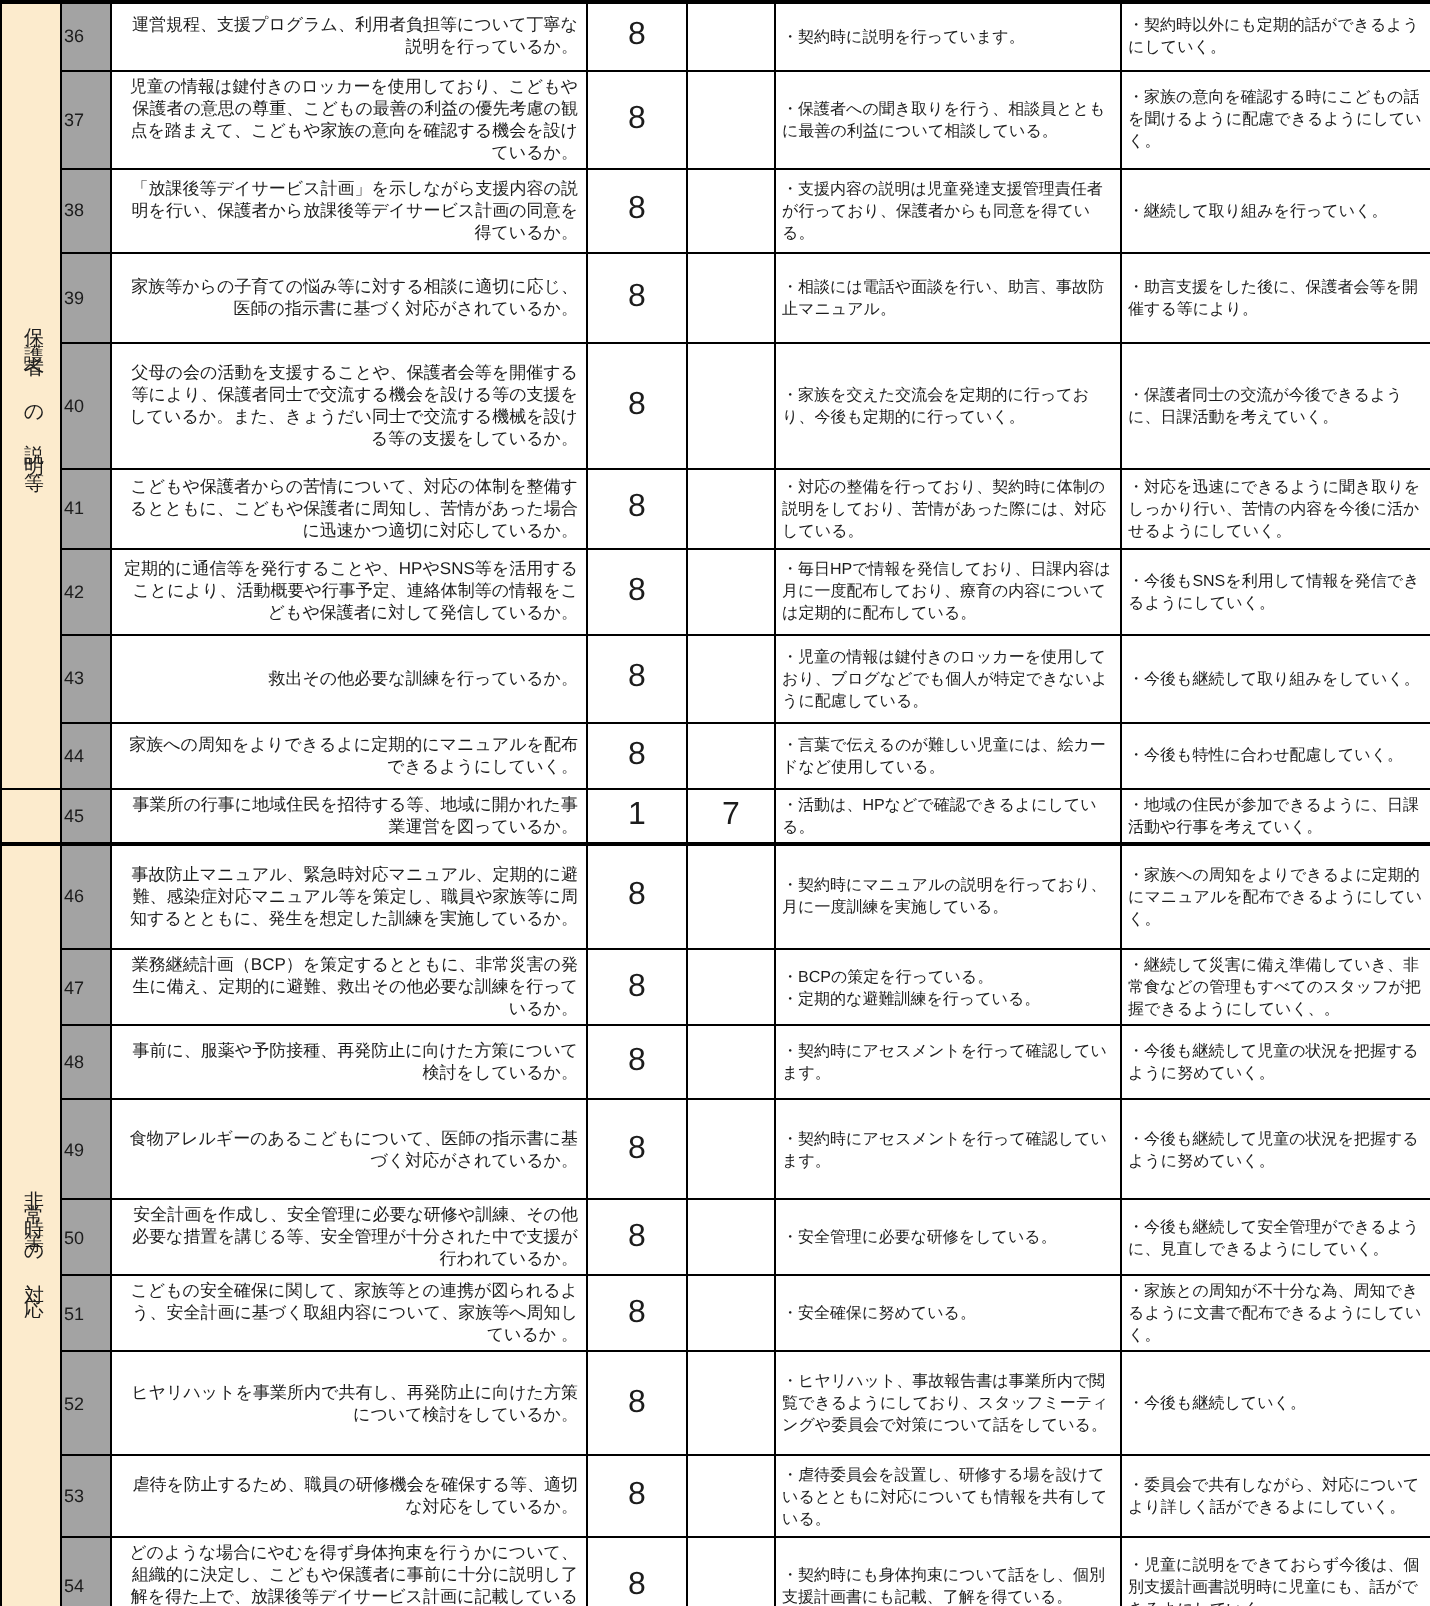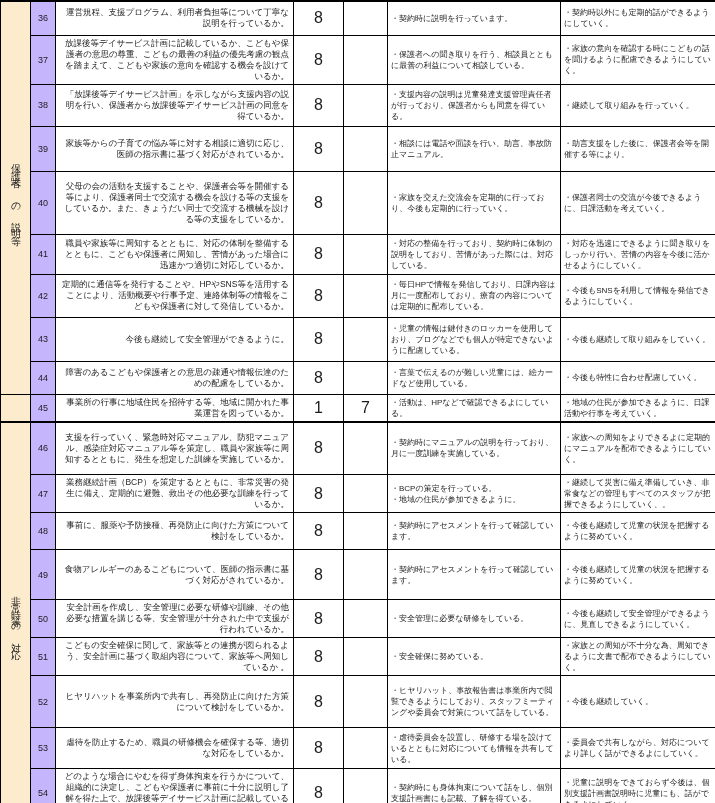--- a/index.html
+++ b/index.html
@@ -2,21 +2,21 @@
 <html lang="ja"><head>
 <meta charset="utf-8">
 <style>
   html,body{margin:0;padding:0;background:#fff;}
   body{font-family:"Liberation Sans","DejaVu Sans",sans-serif;color:#1c1c1c;}
   .page{width:715px;height:803px;overflow:hidden;background:#fff;box-sizing:border-box;}
   table{border-collapse:collapse;table-layout:fixed;width:715px;border-top:2px solid #000;}
   td{border:1px solid #000;box-sizing:border-box;vertical-align:middle;overflow:hidden;}
   .cat-cell{background:#fcebcd;text-align:center;vertical-align:middle;}
   .cat-label{writing-mode:vertical-rl;text-orientation:upright;font-size:10px;letter-spacing:7px;display:inline-block;}
-  .no-cell{background:#c4b5fd;text-align:center;font-size:9px;}
+  .no-cell{background:#a3a3a3;text-align:left;font-size:9px;}
   .q-cell{background:#fff;font-size:8.5px;line-height:11px;padding:2px 4px;text-align:right;}
   .s1-cell,.s2-cell{background:#fff;text-align:center;font-size:16px;font-weight:400;}
   .c-cell,.i-cell{background:#fff;font-size:8px;line-height:11px;padding:2px 3px;text-align:left;white-space:pre-line;}
   tr.thick-top td{border-top:2px solid #000;}
 </style>
 </head>
 <body>
 
 <div class="page">
   <table>
@@ -34,21 +34,21 @@
     <td class="cat-cell" rowspan="9"><span class="cat-label">保護者への説明等</span></td>
           <td class="no-cell">36</td>
     <td class="q-cell">運営規程、支援プログラム、利用者負担等について丁寧な説明を行っているか。</td>
     <td class="s1-cell">8</td>
     <td class="s2-cell"></td>
     <td class="c-cell">・契約時に説明を行っています。</td>
     <td class="i-cell">・契約時以外にも定期的話ができるようにしていく。</td>
   </tr>
         <tr style="height: 42px;">
     <td class="no-cell">37</td>
-    <td class="q-cell">放課後等デイサービス計画に記載しているか、こどもや保護者の意思の尊重、こどもの最善の利益の優先考慮の観点を踏まえて、こどもや家族の意向を確認する機会を設けているか。</td>
+    <td class="q-cell">児童の情報は鍵付きのロッカーを使用しており、こどもや保護者の意思の尊重、こどもの最善の利益の優先考慮の観点を踏まえて、こどもや家族の意向を確認する機会を設けているか。</td>
     <td class="s1-cell">8</td>
     <td class="s2-cell"></td>
     <td class="c-cell">・保護者への聞き取りを行う、相談員とともに最善の利益について相談している。</td>
     <td class="i-cell">・家族の意向を確認する時にこどもの話を聞けるように配慮できるようにしていく。</td>
   </tr>
         <tr style="height: 42px;">
     <td class="no-cell">38</td>
     <td class="q-cell">「放課後等デイサービス計画」を示しながら支援内容の説明を行い、保護者から放課後等デイサービス計画の同意を得ているか。</td>
     <td class="s1-cell">8</td>
     <td class="s2-cell"></td>
@@ -66,75 +66,75 @@
         <tr style="height: 63px;">
     <td class="no-cell">40</td>
     <td class="q-cell">父母の会の活動を支援することや、保護者会等を開催する等により、保護者同士で交流する機会を設ける等の支援をしているか。また、きょうだい同士で交流する機械を設ける等の支援をしているか。</td>
     <td class="s1-cell">8</td>
     <td class="s2-cell"></td>
     <td class="c-cell">・家族を交えた交流会を定期的に行っており、今後も定期的に行っていく。</td>
     <td class="i-cell">・保護者同士の交流が今後できるように、日課活動を考えていく。</td>
   </tr>
         <tr style="height: 40px;">
     <td class="no-cell">41</td>
-    <td class="q-cell">職員や家族等に周知するとともに、対応の体制を整備するとともに、こどもや保護者に周知し、苦情があった場合に迅速かつ適切に対応しているか。</td>
+    <td class="q-cell">こどもや保護者からの苦情について、対応の体制を整備するとともに、こどもや保護者に周知し、苦情があった場合に迅速かつ適切に対応しているか。</td>
     <td class="s1-cell">8</td>
     <td class="s2-cell"></td>
     <td class="c-cell">・対応の整備を行っており、契約時に体制の説明をしており、苦情があった際には、対応している。</td>
     <td class="i-cell">・対応を迅速にできるように聞き取りをしっかり行い、苦情の内容を今後に活かせるようにしていく。</td>
   </tr>
         <tr style="height: 43px;">
     <td class="no-cell">42</td>
     <td class="q-cell">定期的に通信等を発行することや、HPやSNS等を活用することにより、活動概要や行事予定、連絡体制等の情報をこどもや保護者に対して発信しているか。</td>
     <td class="s1-cell">8</td>
     <td class="s2-cell"></td>
     <td class="c-cell">・毎日HPで情報を発信しており、日課内容は月に一度配布しており、療育の内容については定期的に配布している。</td>
     <td class="i-cell">・今後もSNSを利用して情報を発信できるようにしていく。</td>
   </tr>
         <tr style="height: 44px;">
     <td class="no-cell">43</td>
-    <td class="q-cell">今後も継続して安全管理ができるように。</td>
+    <td class="q-cell">救出その他必要な訓練を行っているか。</td>
     <td class="s1-cell">8</td>
     <td class="s2-cell"></td>
     <td class="c-cell">・児童の情報は鍵付きのロッカーを使用しており、ブログなどでも個人が特定できないように配慮している。</td>
     <td class="i-cell">・今後も継続して取り組みをしていく。</td>
   </tr>
         <tr style="height: 33px;">
     <td class="no-cell">44</td>
-    <td class="q-cell">障害のあるこどもや保護者との意思の疎通や情報伝達のための配慮をしているか。</td>
+    <td class="q-cell">家族への周知をよりできるよに定期的にマニュアルを配布できるようにしていく。</td>
     <td class="s1-cell">8</td>
     <td class="s2-cell"></td>
     <td class="c-cell">・言葉で伝えるのが難しい児童には、絵カードなど使用している。</td>
     <td class="i-cell">・今後も特性に合わせ配慮していく。</td>
   </tr>
         <tr style="height: 18px;">
     <td class="cat-cell" rowspan="1"><span class="cat-label"></span></td>
           <td class="no-cell">45</td>
     <td class="q-cell">事業所の行事に地域住民を招待する等、地域に開かれた事業運営を図っているか。</td>
     <td class="s1-cell">1</td>
     <td class="s2-cell">7</td>
     <td class="c-cell">・活動は、HPなどで確認できるよにしている。</td>
     <td class="i-cell">・地域の住民が参加できるように、日課活動や行事を考えていく。</td>
   </tr>
         <tr class="thick-top" style="height: 53px;">
     <td class="cat-cell" rowspan="9"><span class="cat-label">非常時等の対応</span></td>
           <td class="no-cell">46</td>
-    <td class="q-cell">支援を行っていく、緊急時対応マニュアル、防犯マニュアル、感染症対応マニュアル等を策定し、職員や家族等に周知するとともに、発生を想定した訓練を実施しているか。</td>
+    <td class="q-cell">事故防止マニュアル、緊急時対応マニュアル、定期的に避難、感染症対応マニュアル等を策定し、職員や家族等に周知するとともに、発生を想定した訓練を実施しているか。</td>
     <td class="s1-cell">8</td>
     <td class="s2-cell"></td>
     <td class="c-cell">・契約時にマニュアルの説明を行っており、月に一度訓練を実施している。</td>
     <td class="i-cell">・家族への周知をよりできるよに定期的にマニュアルを配布できるようにしていく。</td>
   </tr>
         <tr style="height: 38px;">
     <td class="no-cell">47</td>
     <td class="q-cell">業務継続計画（BCP）を策定するとともに、非常災害の発生に備え、定期的に避難、救出その他必要な訓練を行っているか。</td>
     <td class="s1-cell">8</td>
     <td class="s2-cell"></td>
     <td class="c-cell">・BCPの策定を行っている。
-・地域の住民が参加できるように。</td>
+・定期的な避難訓練を行っている。</td>
     <td class="i-cell">・継続して災害に備え準備していき、非常食などの管理もすべてのスタッフが把握できるようにしていく、。</td>
   </tr>
         <tr style="height: 37px;">
     <td class="no-cell">48</td>
     <td class="q-cell">事前に、服薬や予防接種、再発防止に向けた方策について検討をしているか。</td>
     <td class="s1-cell">8</td>
     <td class="s2-cell"></td>
     <td class="c-cell">・契約時にアセスメントを行って確認しています。</td>
     <td class="i-cell">・今後も継続して児童の状況を把握するように努めていく。</td>
   </tr>

